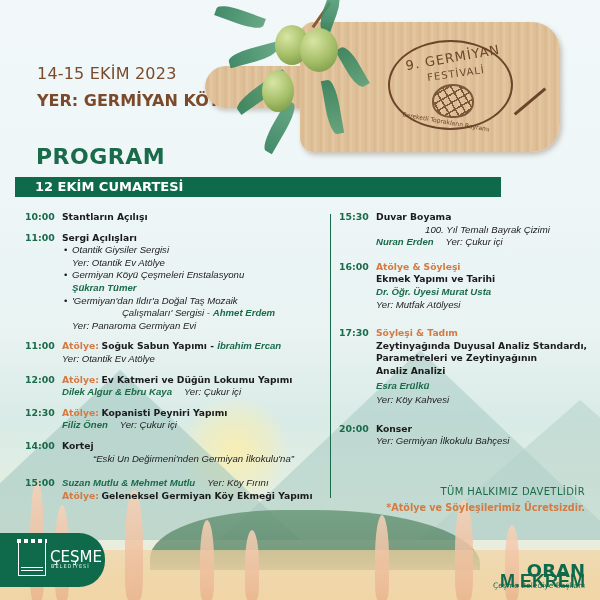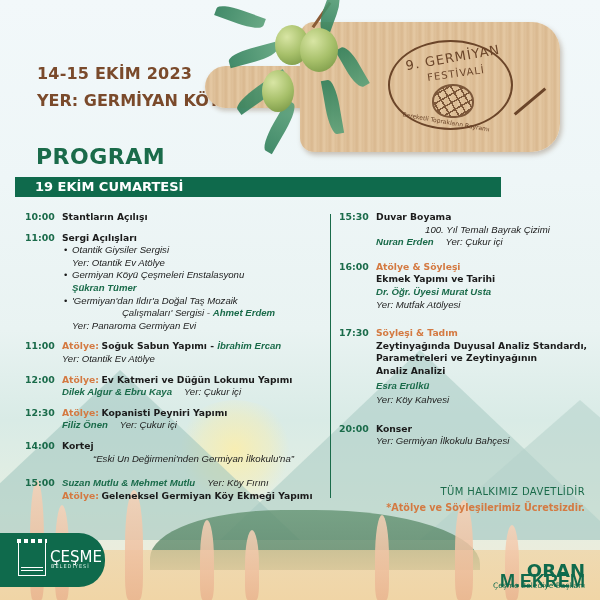--- a/index.html
+++ b/index.html
@@ -33,21 +33,21 @@
   }
   .wheat {
     position: absolute; bottom: 0; width: 14px; border-radius: 50% 50% 20% 20%;
     background: linear-gradient(180deg, #f7d2b8, #e9b48f);
     opacity: 0.85;
   }
 
   
   .date {
     position: absolute; left: 37px; top: 64px;
-    color: #7a4a2b; font-weight: bold; font-size: 16px; letter-spacing: 0.2px;
+    color: #7a4a2b; font-weight: normal; font-size: 16px; letter-spacing: 0.2px;
     font-family: "DejaVu Sans", sans-serif;
   }
   .venue {
     position: absolute; left: 37px; top: 91px;
     color: #7a4a2b; font-weight: bold; font-size: 16px;
     font-family: "DejaVu Sans", sans-serif;
   }
   .program-title {
     position: absolute; left: 36px; top: 144px;
     color: #1a6b4a; font-weight: bold; font-size: 22px; letter-spacing: 0.5px;
@@ -230,21 +230,21 @@
   <div class="leaf" style="left:252px;top:120px;width:55px;transform:rotate(-60deg);"></div>
   <div class="leaf" style="left:305px;top:100px;width:55px;transform:rotate(80deg);"></div>
   <div class="leaf" style="left:330px;top:60px;width:45px;transform:rotate(60deg);"></div>
   <div class="leaf" style="left:310px;top:5px;width:40px;transform:rotate(-70deg);"></div>
   <div class="olive" style="left:275px;top:25px;"></div>
   <div class="olive" style="left:300px;top:28px;width:38px;height:44px;"></div>
   <div class="olive" style="left:262px;top:70px;width:32px;height:42px;"></div>
 </div>
 
 <div class="day-bar">
-  <span>19 EKİM CUMARTESİ</span>
+  <span>12 EKİM CUMARTESİ</span>
 </div>
 
 <div class="divider"></div>
 
 <div class="col col-left">
   <div class="ev">
     <span class="t">10:00</span>
     <div class="title">Stantların Açılışı</div>
   </div>
 

